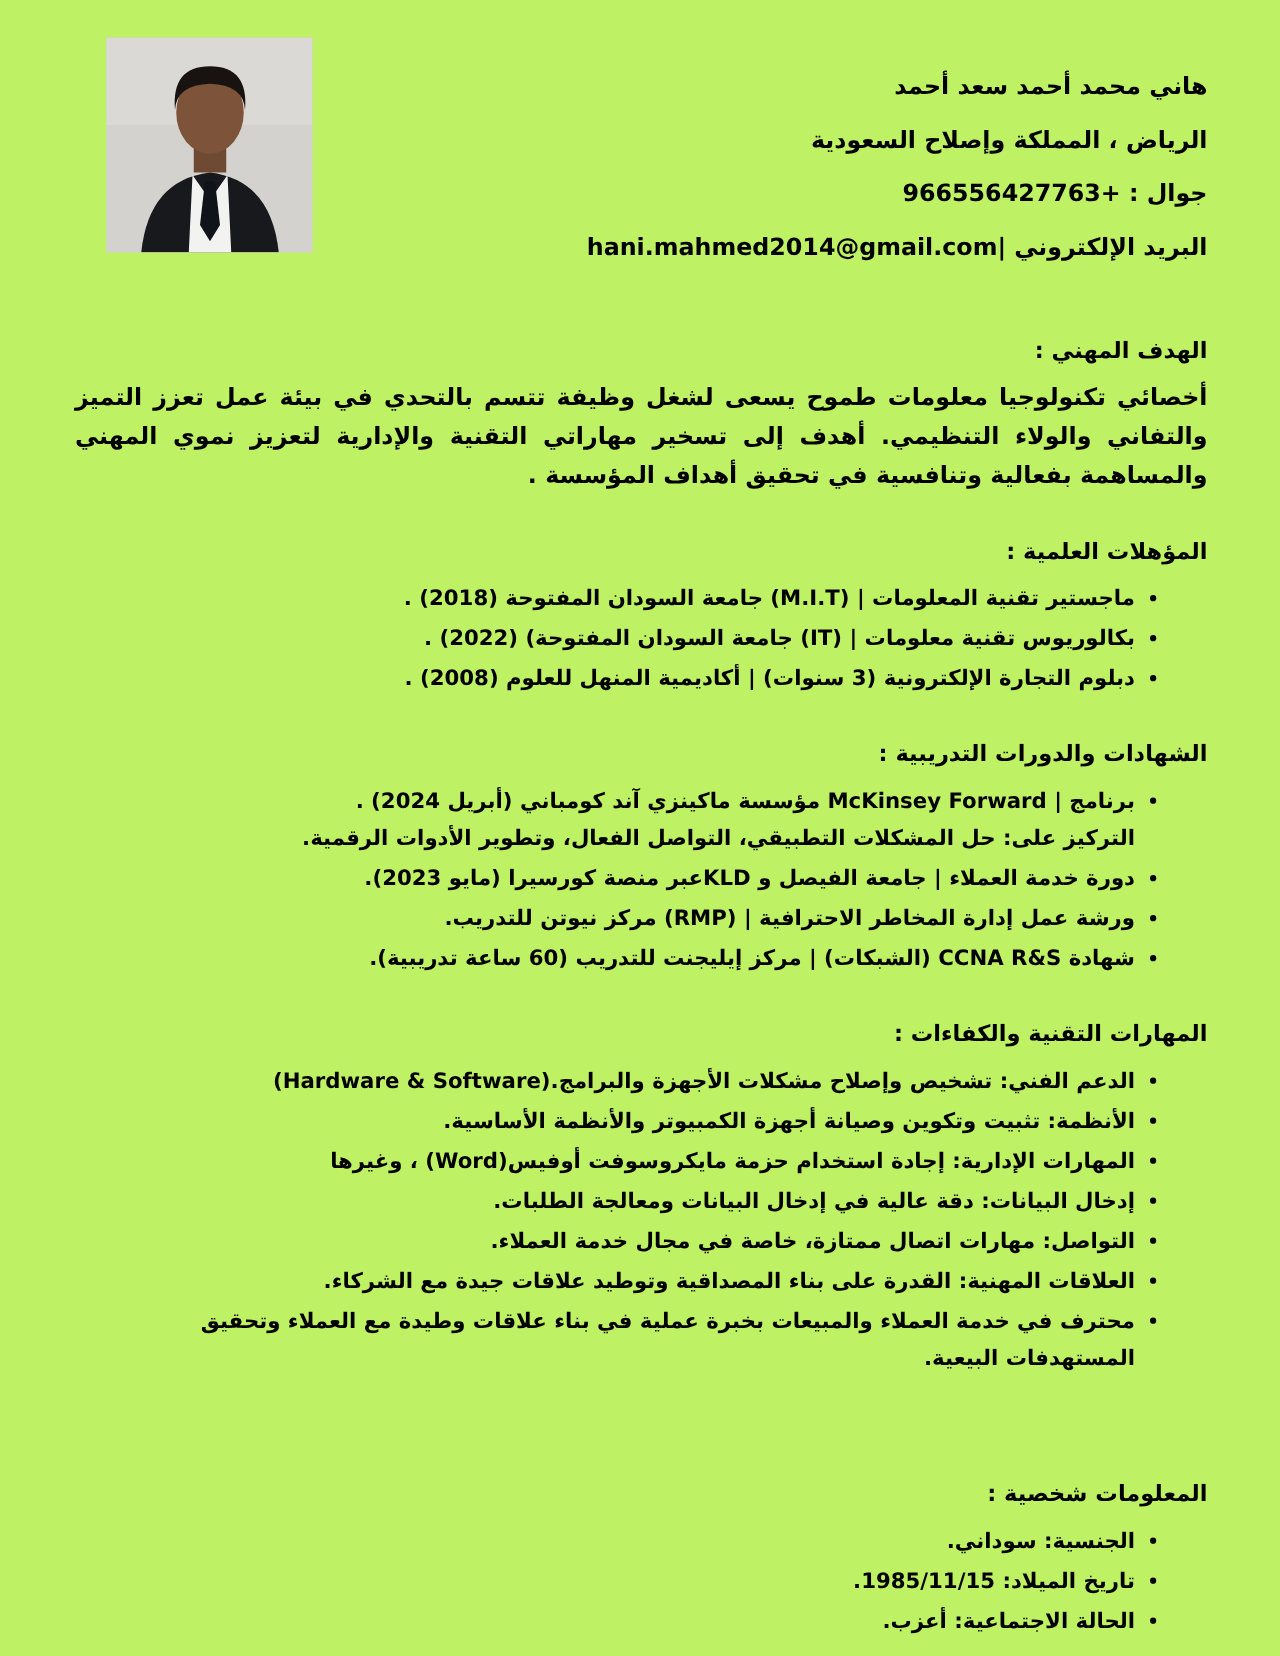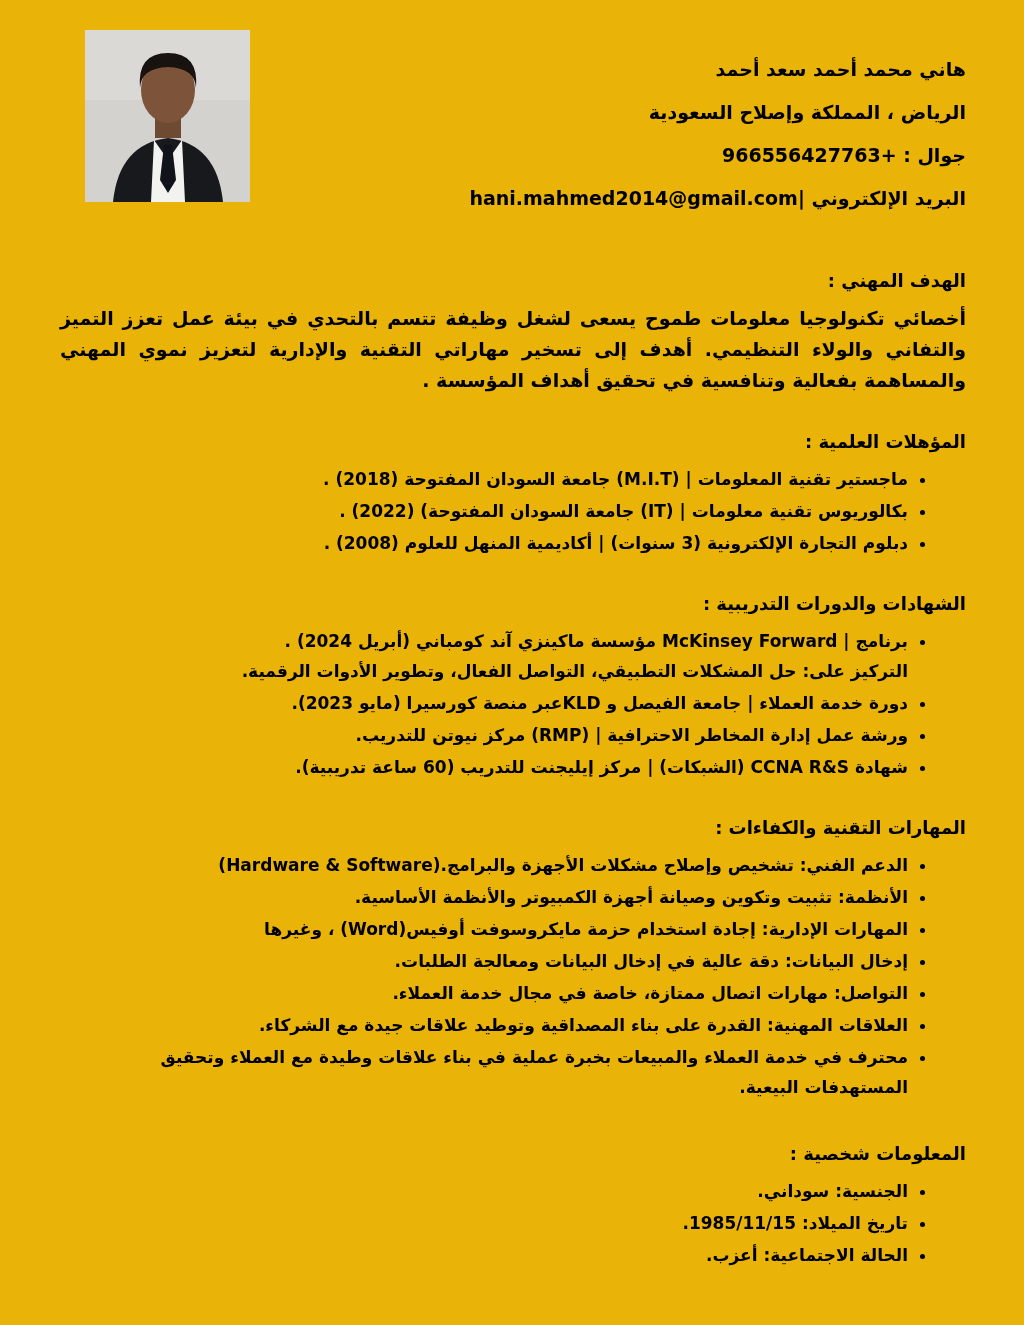--- a/index.html
+++ b/index.html
@@ -12,21 +12,21 @@
     color: #000000;
     overflow: hidden;
   }
   .page {
     position: relative;
     width: 1024px;
     height: 1325px;
     padding: 30px 58px 0 60px;
     direction: rtl;
     text-align: right;
-    background: #eab308;
+    background: #bef264;
   }
   .photo {
     position: absolute;
     left: 85px;
     top: 30px;
     width: 165px;
     height: 172px;
     overflow: hidden;
     background: #d2d0cc;
   }
@@ -36,21 +36,21 @@
     font-size: 19px;
     line-height: 26px;
     margin-bottom: 17px;
   }
   .section-heading {
     font-size: 18px;
     line-height: 24px;
     margin: 34px 0 10px 0;
   }
   .section-heading.first { margin-top: 58px; }
-  .section-heading.personal-gap { margin-top: 40px; }
+  .section-heading.personal-gap { margin-top: 82px; }
   .paragraph {
     font-size: 19px;
     line-height: 31px;
     text-align: justify;
     margin-top: 6px;
   }
   ul.bullets {
     margin: 10px 38px 0 0;
     padding-right: 20px;
     list-style: disc outside;

